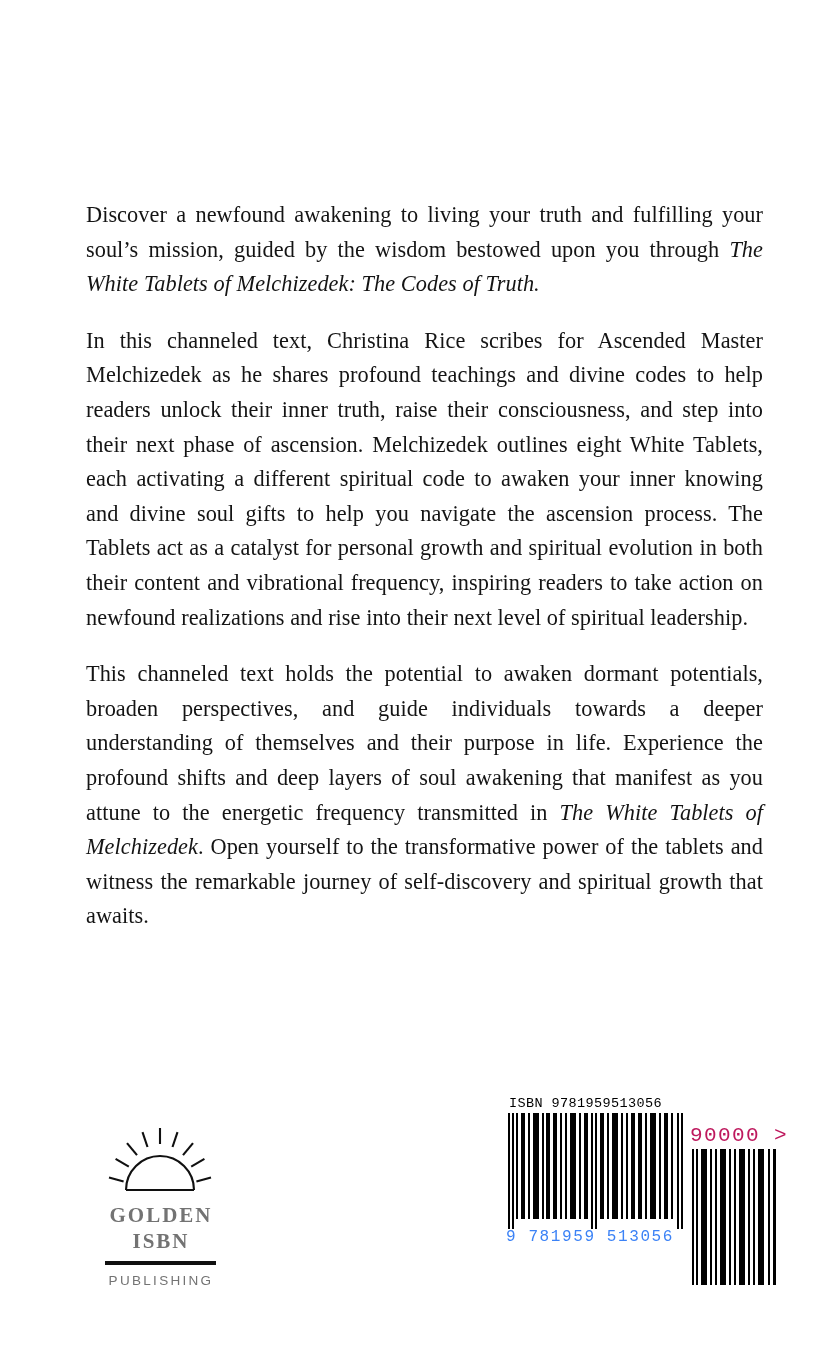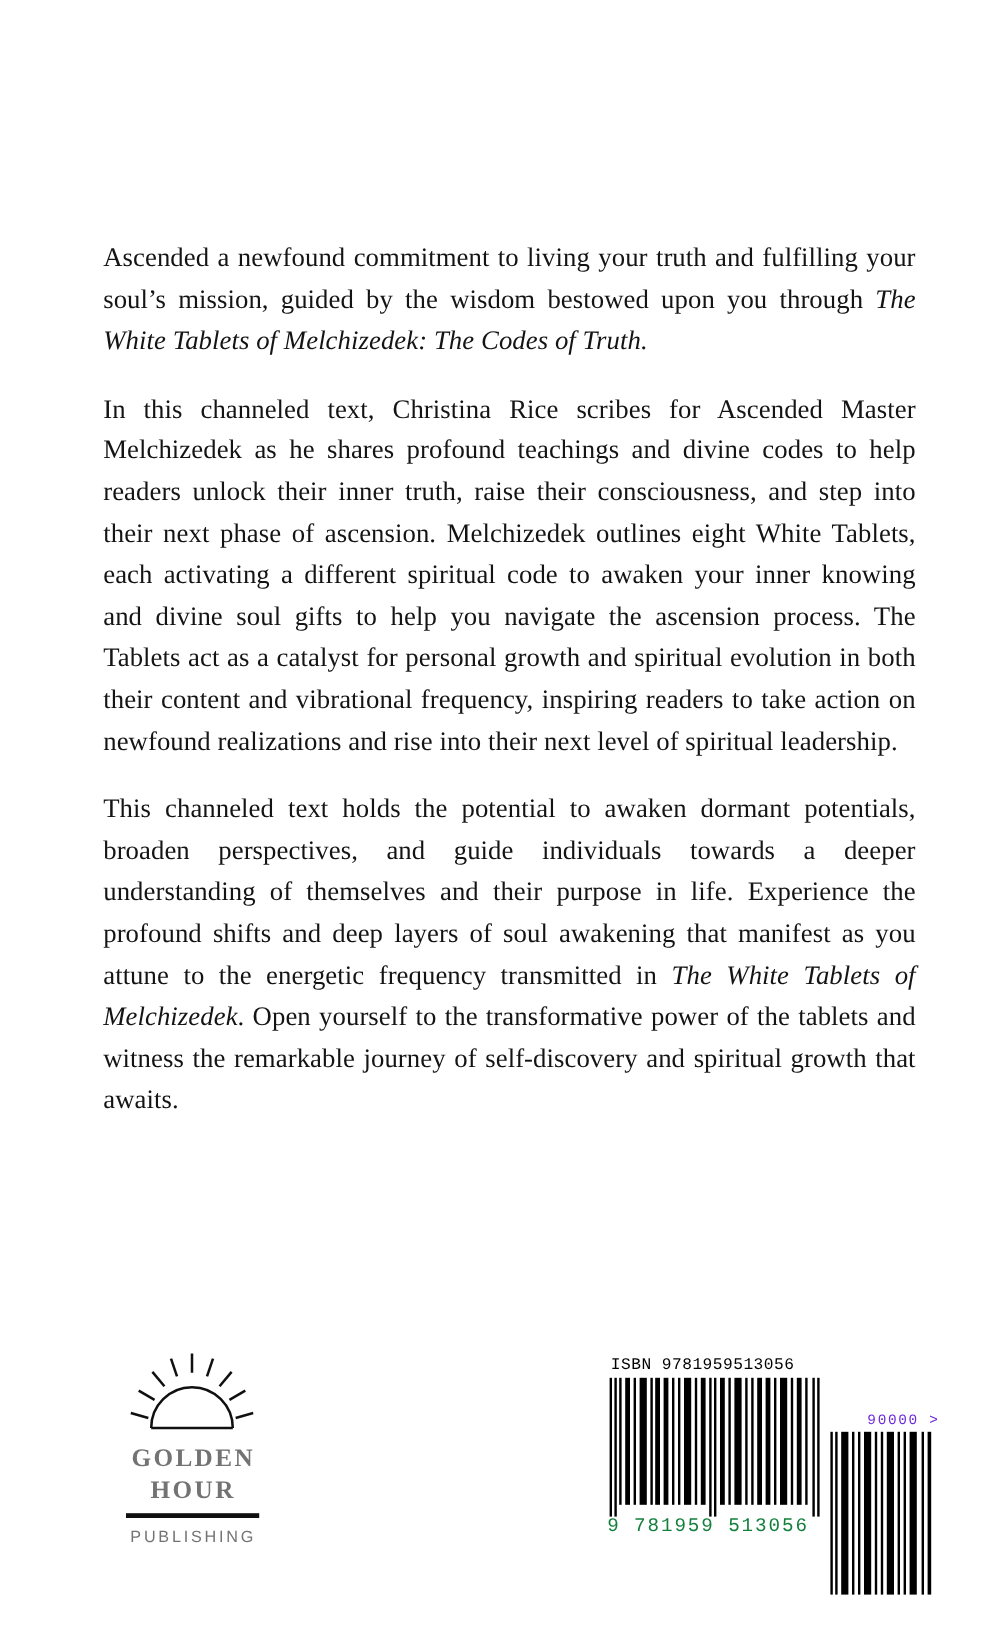--- a/index.html
+++ b/index.html
@@ -85,21 +85,21 @@
     font-weight: 400;
     letter-spacing: 2.3px;
     color: #737373;
     text-indent: 2px;
   }
 
   
   .barcode-zone {
     position: absolute;
     left: 505px;
-    top: 1131px;
+    top: 1096px;
     width: 280px;
     height: 195px;
   }
 
   .ean-block {
     position: absolute;
     left: 0px;
     top: 0px;
     width: 186px;
   }
@@ -115,53 +115,52 @@
   }
 
   .bars {
     display: block;
   }
 
   .ean-digits {
     font-family: "Liberation Mono", "DejaVu Sans Mono", monospace;
     font-size: 16px;
     letter-spacing: 1.6px;
-    color: #15803d;
+    color: #3b82f6;
     white-space: nowrap;
     margin-top: -1px;
     margin-left: 1px;
   }
 
   .addon-block {
     position: absolute;
     left: 185px;
     top: 28px;
     width: 95px;
     text-align: right;
   }
 
   .addon-caption {
     font-family: "Liberation Mono", "DejaVu Sans Mono", monospace;
-    font-size: 12px;
+    font-size: 21px;
     letter-spacing: 1.4px;
-    color: #6d28d9;
+    color: #be185d;
     white-space: nowrap;
     margin-bottom: 2px;
     padding-right: 2px;
-    margin-top: 18px;
   }
 </style>
 </head>
 <body>
 
 <div class="cover">
 
   <div class="blurb">
 
-    <p class="para"><span>Ascended a newfound commitment to living your truth and fulfilling your soul’s mission, guided by the wisdom bestowed upon you through </span><em class="title-italic">The White Tablets of Melchizedek: The Codes of Truth.</em></p>
+    <p class="para"><span>Discover a newfound awakening to living your truth and fulfilling your soul’s mission, guided by the wisdom bestowed upon you through </span><em class="title-italic">The White Tablets of Melchizedek: The Codes of Truth.</em></p>
 
     <p class="para"><span>In this channeled text, Christina Rice scribes for Ascended Master Melchizedek as he shares profound teachings and divine codes to help readers unlock their inner truth, raise their consciousness, and step into their next phase of ascension. Melchizedek outlines eight White Tablets, each activating a different spiritual code to awaken your inner knowing and divine soul gifts to help you navigate the ascension process. The Tablets act as a catalyst for personal growth and spiritual evolution in both their content and vibrational frequency, inspiring readers to take action on newfound realizations and rise into their next level of spiritual leadership.</span></p>
 
     <p class="para"><span>This channeled text holds the potential to awaken dormant potentials, broaden perspectives, and guide individuals towards a deeper understanding of themselves and their purpose in life. Experience the profound shifts and deep layers of soul awakening that manifest as you attune to the energetic frequency transmitted in </span><em class="title-italic">The White Tablets of Melchizedek</em><span>. Open yourself to the transformative power of the tablets and witness the remarkable journey of self-discovery and spiritual growth that awaits.</span></p>
 
   </div>
 
   <div class="logo">
 
     <svg class="logo-mark" viewBox="0 0 118 72" aria-hidden="true">
@@ -176,21 +175,21 @@
         <line x1="26.0" y1="19.2" x2="36.0" y2="31.2"></line>
         <line x1="92.0" y1="19.2" x2="82.0" y2="31.2"></line>
         <line x1="14.6" y1="34.8" x2="27.8" y2="42.6"></line>
         <line x1="103.4" y1="34.8" x2="90.2" y2="42.6"></line>
         <line x1="8.0" y1="53.5" x2="22.6" y2="57.6"></line>
         <line x1="110.0" y1="53.5" x2="95.4" y2="57.6"></line>
       </g>
     </svg>
 
     <div class="logo-word">GOLDEN</div>
-    <div class="logo-word">HOUR</div>
+    <div class="logo-word">ISBN</div>
     <div class="logo-rule"></div>
     <div class="logo-sub">PUBLISHING</div>
 
   </div>
 
   <div class="barcode-zone">
 
     <div class="ean-block">
       <div class="isbn-caption">ISBN  9781959513056</div>
 

